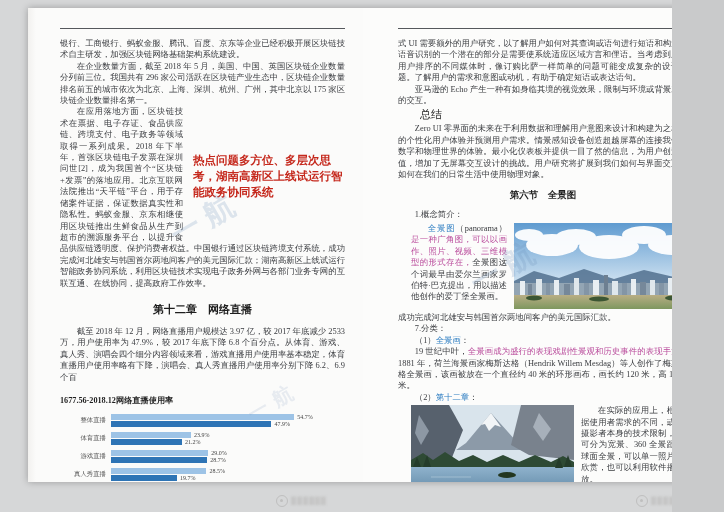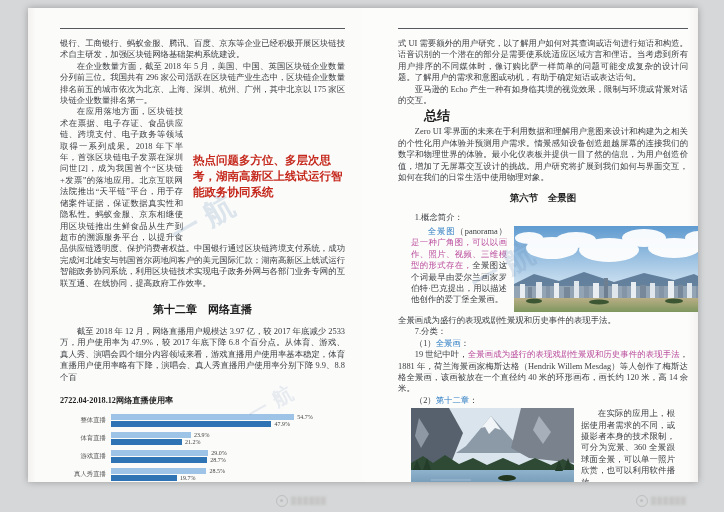--- a/index.html
+++ b/index.html
@@ -1,37 +1,37 @@
 <!DOCTYPE html>
 <html><head>
 <meta charset="utf-8">
 <style>
   html,body{margin:0;padding:0;background:#c9cacb;}
-  .canvas{position:relative;width:724px;height:512px;background:#d6d7d8;overflow:hidden;
+  .canvas{position:relative;width:672px;height:512px;background:#d6d7d8;overflow:hidden;
           font-family:"Liberation Serif","DejaVu Serif",serif;}
   .spread{position:absolute;left:28px;top:8px;width:670px;height:474px;background:#fbfbfa;
           box-shadow:0 0 7px rgba(0,0,0,.28);display:flex;}
   .page{box-sizing:border-box;width:335px;height:100%;overflow:hidden;position:relative;}
   .page.left{padding:20px 18px 0 32px;background:linear-gradient(90deg,#f2f1ef 0,#fbfbfa 8px);}
   .page.right{padding:20px 10px 8px 35px;background:linear-gradient(270deg,#f3f2f0 0,#fcfcfb 10px);}
   .toprule{border-top:1.5px solid #55585c;margin-bottom:9px;}
   p{margin:0;font-size:8.4px;line-height:11.4px;color:#3a3c40;text-align:justify;}
   .ind{text-indent:2em;}
   .red-note{float:right;width:152px;min-height:84px;margin:46px 0 4px 10px;color:#c5281c;
             font-weight:bold;font-size:11.5px;line-height:16px;text-align:left;text-indent:0;
             font-family:"Liberation Sans",sans-serif;}
   .chap{font-weight:bold;font-size:11px;text-align:center;margin:13px 0 9px;color:#1e1e1e;}
   .chart-title{font-weight:bold;font-size:8.2px;margin:12px 0 8px;color:#1e1e1e;}
   .crow{display:flex;align-items:center;margin-bottom:5px;}
   .clab{width:46px;font-size:6.4px;color:#555;text-align:right;padding-right:5px;flex:none;}
   .cbars{display:flex;flex-direction:column;gap:1px;}
   .bw{display:flex;align-items:center;}
   .bar{height:6px;}
   .bval{font-size:6px;color:#444;margin-left:3px;white-space:nowrap;}
-  .sumhead{font-weight:bold;font-size:13px;margin:1px 0;color:#1e1e1e;text-indent:2em;}
+  .sumhead{font-weight:normal;font-size:11px;margin:1px 0;color:#1e1e1e;text-indent:2em;}
   .sect{font-weight:bold;font-size:9.5px;text-align:center;margin:9px 0 7px;color:#1e1e1e;}
   .blue{color:#2d7dc2;}
   .mag{color:#b94a9b;}
   .flexrow{display:flex;gap:7px;margin:2px 13px 3px;}
   .concept-col{width:96px;flex:none;}
   .img1{width:197px;height:86px;flex:none;display:block;}
   .img2{width:163px;height:94px;flex:none;display:block;}
   .sidecol{flex:1;}
   .wm{position:absolute;font-family:"Liberation Sans",sans-serif;font-weight:bold;
       transform:rotate(-30deg);color:rgba(110,145,185,.22);letter-spacing:8px;pointer-events:none;}
@@ -54,23 +54,23 @@
 
     <div class="page left">
       <div class="toprule"></div>
       <p>银行、工商银行、蚂蚁金服、腾讯、百度、京东等企业已经积极开展区块链技术自主研发，加强区块链网络基础架构系统建设。</p>
       <p class="ind">在企业数量方面，截至 2018 年 5 月，美国、中国、英国区块链企业数量分列前三位。我国共有 296 家公司活跃在区块链产业生态中，区块链企业数量排名前五的城市依次为北京、上海、深圳、杭州、广州，其中北京以 175 家区块链企业数量排名第一。</p>
       <p class="ind">
         <span class="red-note">热点问题多方位、多层次思考，湖南高新区上线试运行智能政务协同系统</span>
         <span>在应用落地方面，区块链技术在票据、电子存证、食品供应链、跨境支付、电子政务等领域取得一系列成果。2018 年下半年，首张区块链电子发票在深圳问世[2]，成为我国首个“区块链+发票”的落地应用。北京互联网法院推出“天平链”平台，用于存储案件证据，保证数据真实性和隐私性。蚂蚁金服、京东相继使用区块链推出生鲜食品从生产到超市的溯源服务平台，以提升食品供应链透明度、保护消费者权益。中国银行通过区块链跨境支付系统，成功完成河北雄安与韩国首尔两地间客户的美元国际汇款；湖南高新区上线试运行智能政务协同系统，利用区块链技术实现电子政务外网与各部门业务专网的互联互通、在线协同，提高政府工作效率。</span>
       </p>
       <div class="chap">第十二章　网络直播</div>
-      <p class="ind">截至 2018 年 12 月，网络直播用户规模达 3.97 亿，较 2017 年底减少 2533 万，用户使用率为 47.9%，较 2017 年底下降 6.8 个百分点。从体育、游戏、真人秀、演唱会四个细分内容领域来看，游戏直播用户使用率基本稳定，体育直播用户使用率略有下降，演唱会、真人秀直播用户使用率分别下降 9.9、8.8 个百</p>
-
-      <div class="chart-title">2722.04-2018.12网络直播使用率</div>
+      <p class="ind">截至 2018 年 12 月，网络直播用户规模达 3.97 亿，较 2017 年底减少 2533 万，用户使用率为 47.9%，较 2017 年底下降 6.8 个百分点。从体育、游戏、真人秀、演唱会四个细分内容领域来看，游戏直播用户使用率基本稳定，体育直播用户使用率略有下降，演唱会、真人秀直播用户使用率分别下降 6.2、6.9 个百</p>
+
+      <div class="chart-title">1677.56-2018.12网络直播使用率</div>
       <div>
           <div class="crow">
             <div class="clab">整体直播</div>
             <div class="cbars">
               <div class="bw">
                 <div class="bar" style="width: 183.245px; background: rgb(157, 195, 230);"></div>
                 <span class="bval">54.7%</span>
               </div>
               <div class="bw">
                 <div class="bar" style="width: 160.465px; background: rgb(46, 116, 181);"></div>
@@ -181,21 +181,21 @@
           </g>
           <rect x="0" y="72" width="197" height="14" fill="url(#grd1)"></rect>
           <g fill="#3c5633">
             <ellipse cx="20" cy="75" rx="8" ry="2.5"></ellipse>
               <ellipse cx="85" cy="76" rx="10" ry="2.5"></ellipse>
               <ellipse cx="160" cy="75" rx="9" ry="2.5"></ellipse>
           </g>
         </svg>
       </div>
 
-      <p>全景画成为盛行的表现戏剧性景观和历史事件的表现手法。</p>
+      <p>成功完成河北雄安与韩国首尔两地间客户的美元国际汇款。</p>
       <p class="ind">7.分类：</p>
       <p class="ind">
         <span>（1）</span><span class="blue">全景画</span><span>：</span>
       </p>
       <p class="ind">
         <span>19 世纪中叶，</span><span class="mag">全景画成为盛行的表现戏剧性景观和历史事件的表现手法</span><span>，1881 年，荷兰海景画家梅斯达格（Hendrik Willem Mesdag）等人创作了梅斯达格全景画，该画被放在一个直径约 40 米的环形画布，画长约 120 米，高 14 余米。</span>
       </p>
       <p class="ind">
         <span>（2）</span><span class="blue">第十二章</span><span>：</span>
       </p>

